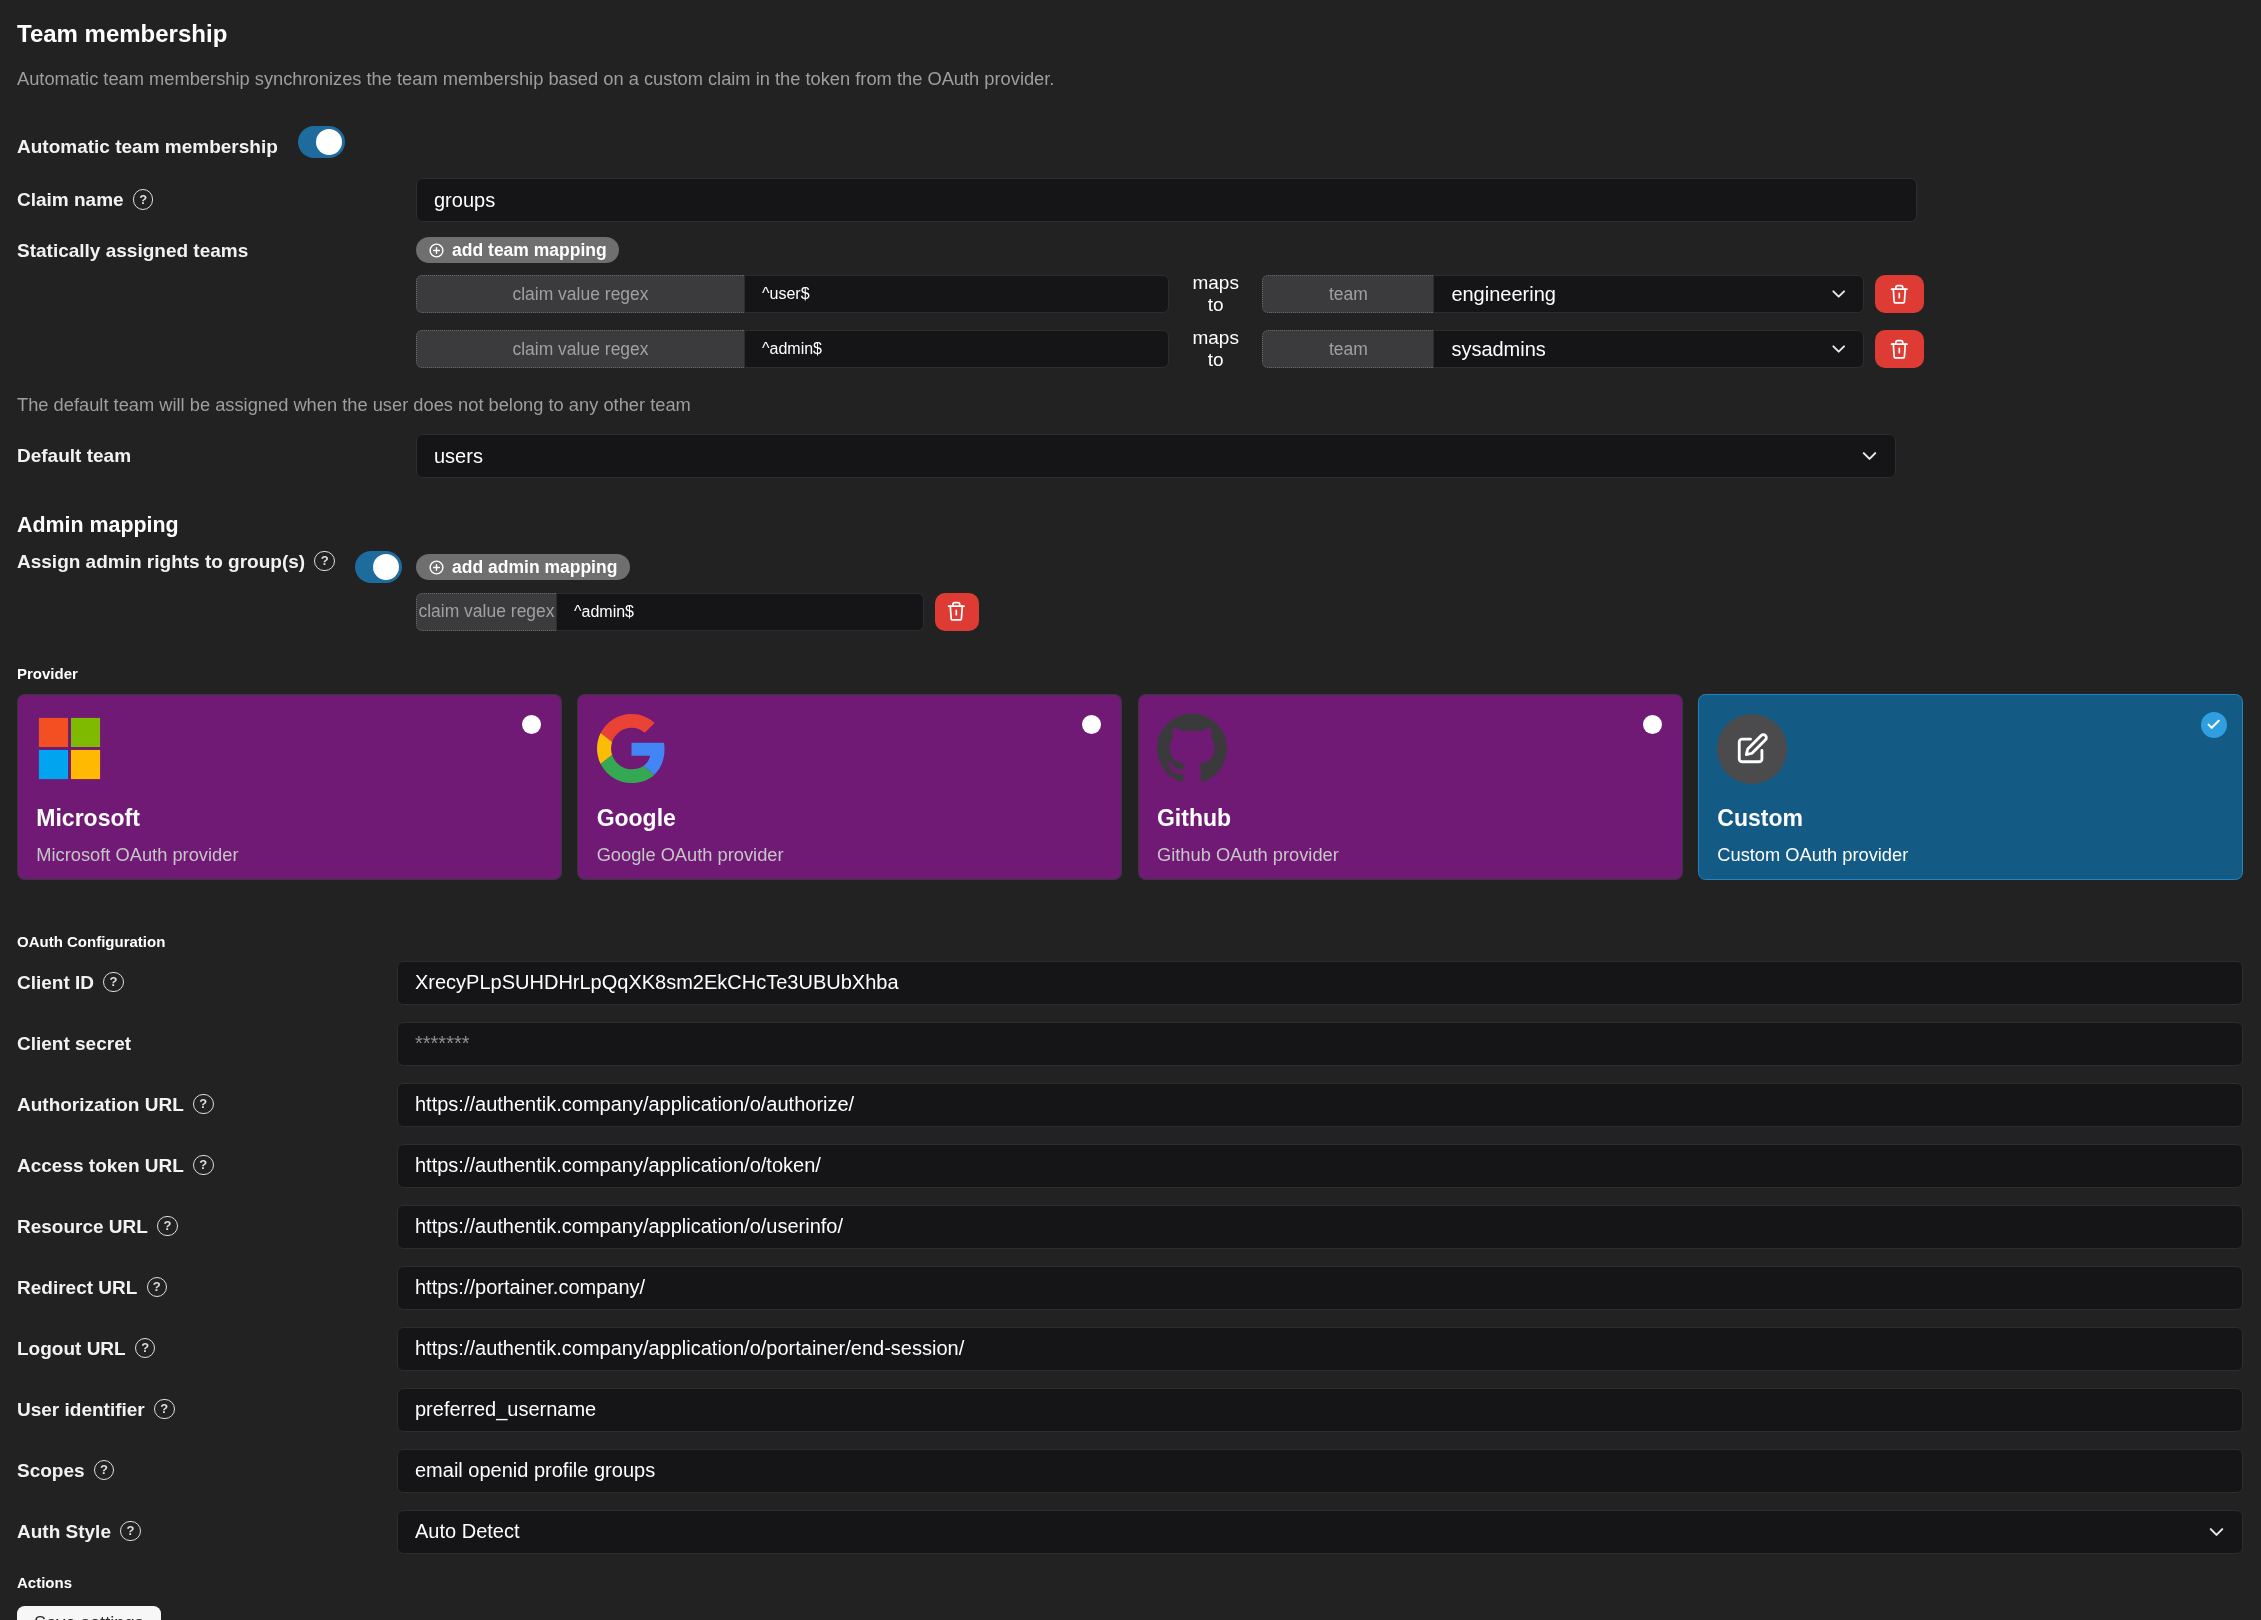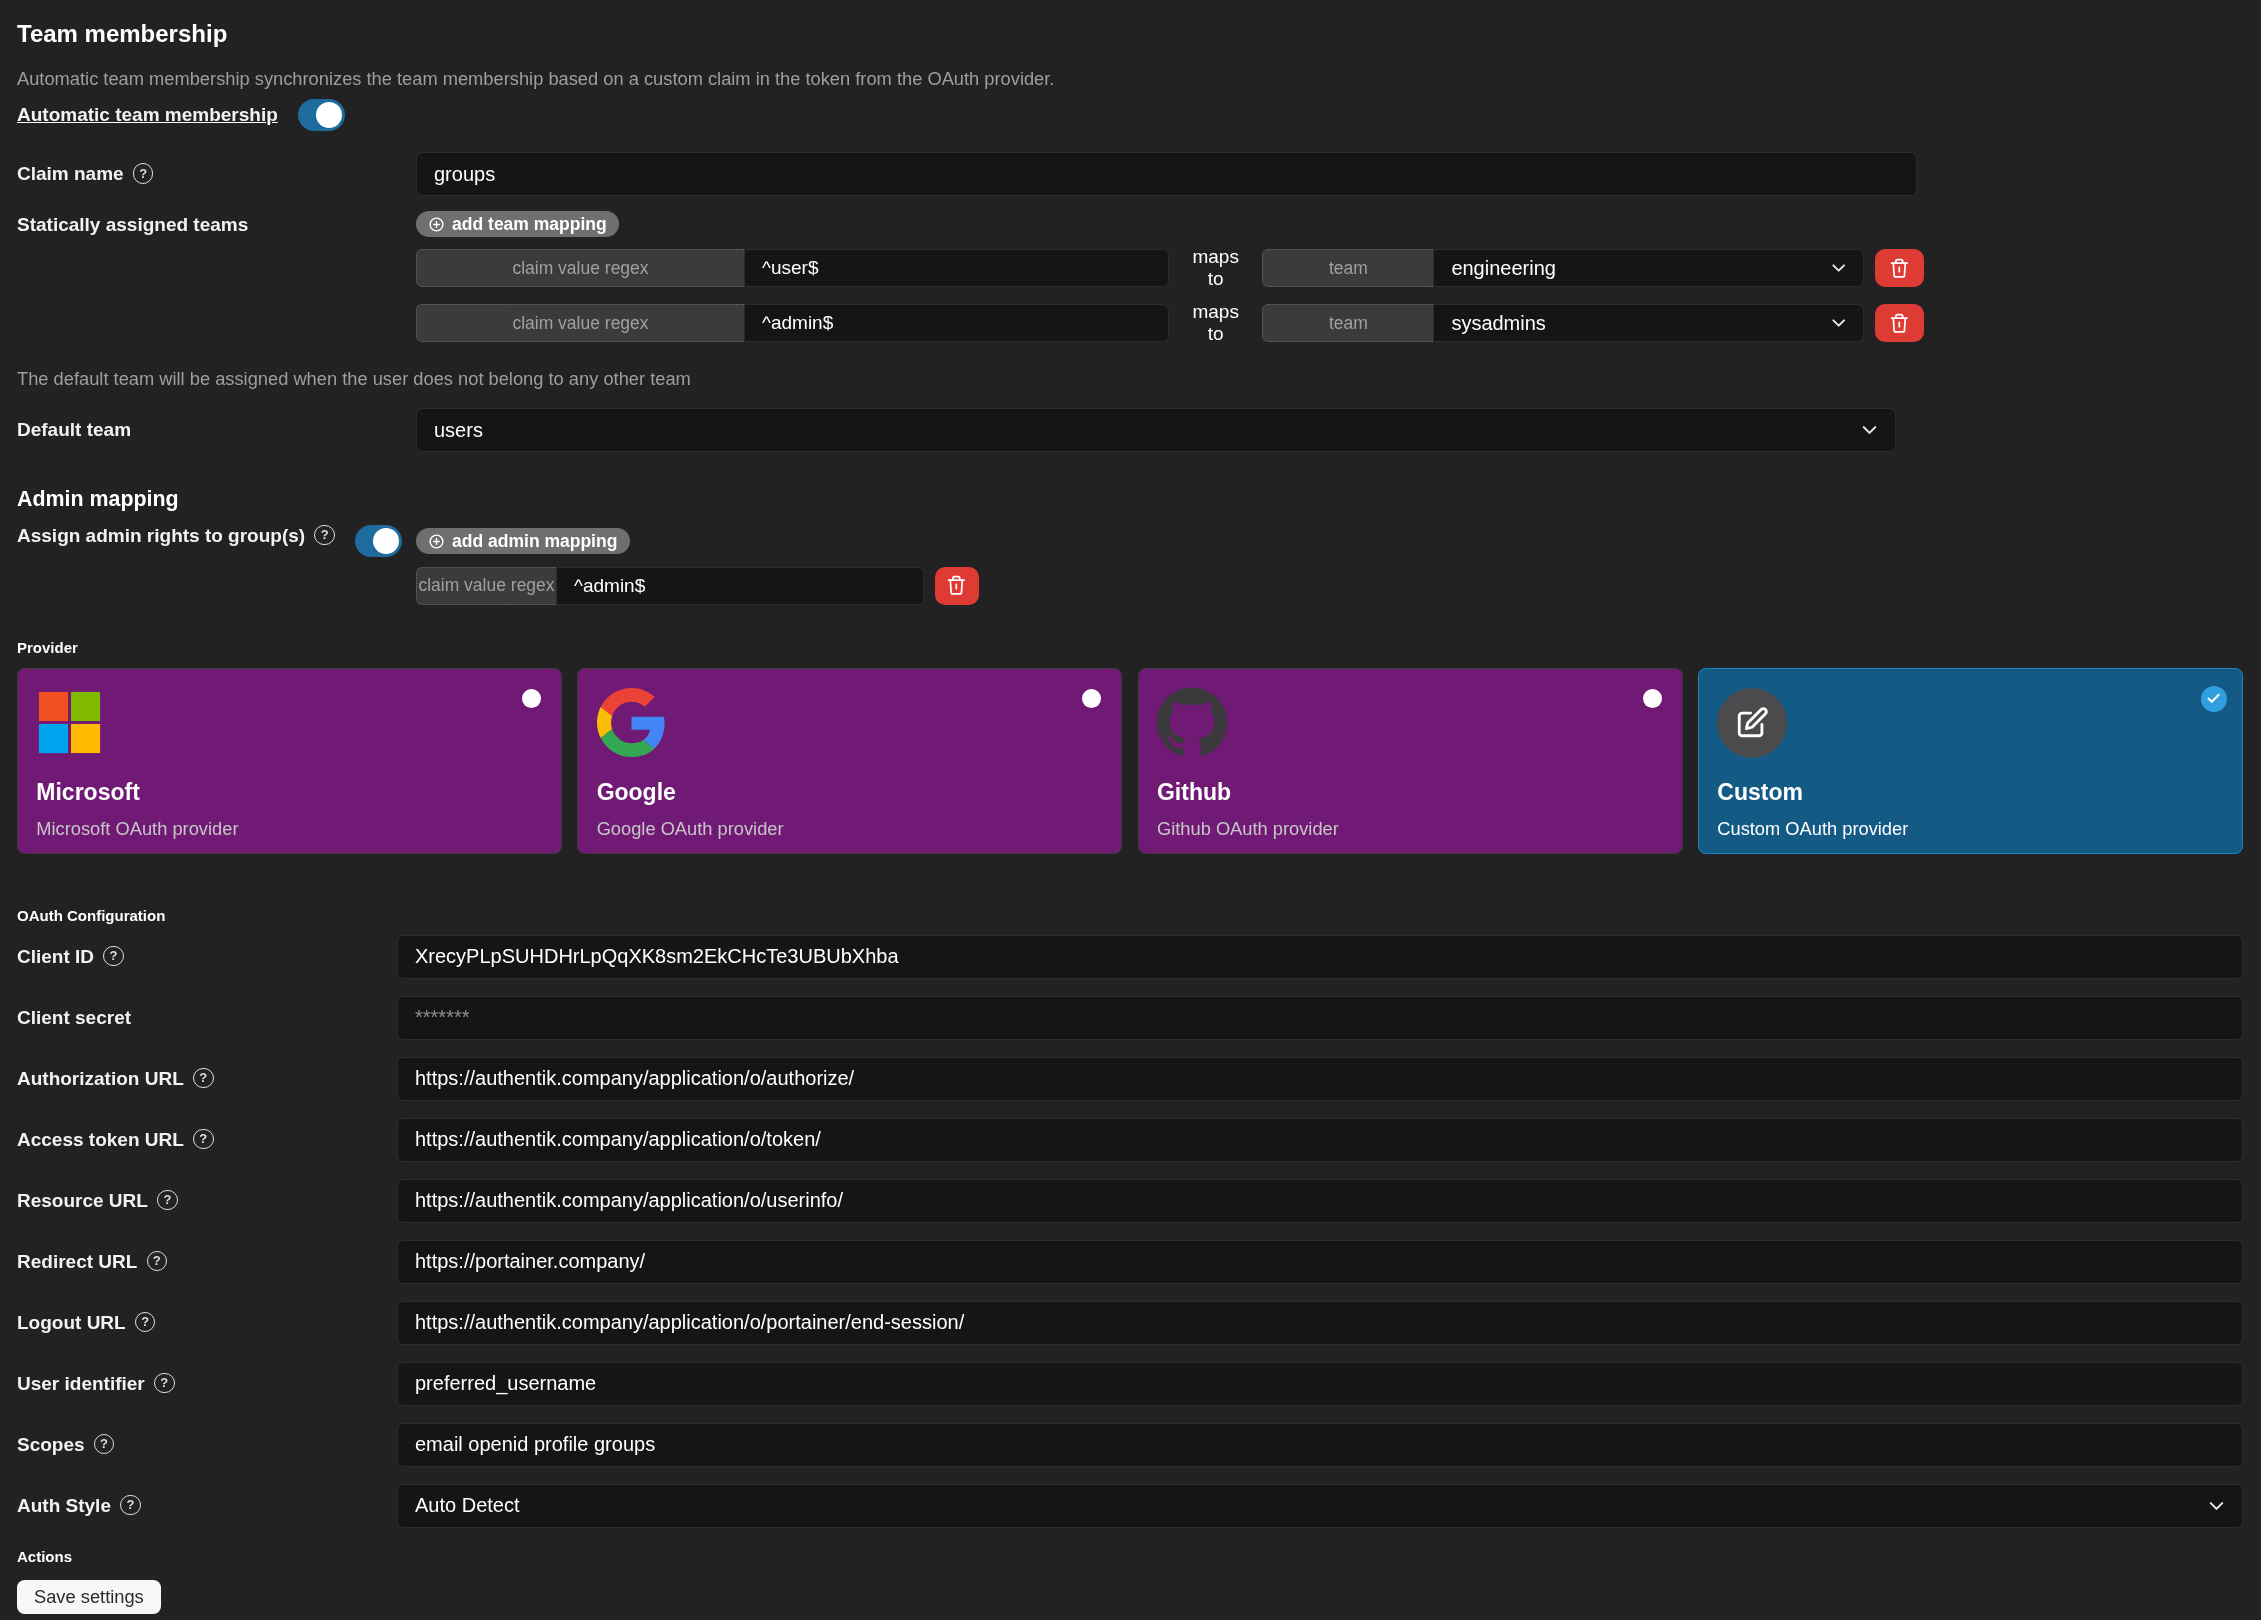--- a/index.html
+++ b/index.html
@@ -9,21 +9,21 @@
     font-family: "Liberation Sans", "DejaVu Sans", sans-serif;
     color: #ffffff;
   }
   .page { padding: 20px 18px 0 17px; width: 100%; height: 100%; }
 
   h1.page-title { font-size: 24px; font-weight: 700; color: #fff; }
   h2.section-title { font-size: 15px; font-weight: 700; color: #fff; }
   h3.sub-title { font-size: 21.4px; font-weight: 700; color: #fff; }
   .desc { font-size: 18.3px; color: #9e9e9e; margin-top: 20px; }
 
-  .inline-row { display: flex; align-items: center; margin-top: 8px; height: 34px; text-decoration: underline; }
+  .inline-row { display: flex; align-items: flex-end; margin-top: 34px; height: 34px; }
   .lbl { font-size: 19px; font-weight: 600; color: #f2f2f2; }
 
   
   .toggle { position: relative; width: 47px; height: 32px; border-radius: 16px;
     background: #1e6b9e; margin-left: 20px; cursor: pointer; flex: 0 0 auto; }
   .toggle .knob { position: absolute; top: 3.1px; right: 3.1px; width: 26px; height: 26px;
     border-radius: 50%; background: #ffffff; }
 
   
   .help { display: inline-flex; align-items: center; justify-content: center;
@@ -41,21 +41,21 @@
   .select .chev { position: absolute; right: 13.7px; top: 50%; transform: translateY(-50%); }
 
   .add-btn { display: inline-flex; align-items: center; gap: 6.9px; height: 26px;
     background: #6f6f6f; border: none; border-radius: 13px; color: #fff;
     font-family: inherit; font-size: 17.5px; font-weight: 700; padding: 0 12.2px; cursor: pointer; }
 
   .map-row { display: flex; align-items: center; margin-left: 399px; }
   .addon { background: #3b3b3d; border: 1.5px dotted #6a6a6a; border-right: none;
     color: #a0a0a0; font-size: 17.5px; display: flex; align-items: center; justify-content: center;
     height: 38px; border-radius: 6.1px 0 0 6.1px; flex: 0 0 auto; }
-  .map-input { height: 38px; font-size: 19px; border-radius: 0 6.1px 6.1px 0; }
+  .map-input { height: 38px; font-size: 16px; border-radius: 0 6.1px 6.1px 0; }
   .map-select { height: 38px; border-radius: 0 6.1px 6.1px 0; }
   .maps-to { width: 66px; text-align: center; font-size: 19px; color: #fff; margin: 0 13.7px; flex: 0 0 auto; }
   .trash-btn { width: 49px; height: 38px; background: #dd3b33; border: none; border-radius: 10px;
     margin-left: 10.7px; display: flex; align-items: center; justify-content: center;
     cursor: pointer; flex: 0 0 auto; }
 
   
   .cards { display: flex; gap: 15.3px; margin-top: 12.2px; }
   .card { position: relative; flex: 1 1 0; height: 186px; background: #701a75;
     border: 0.8px solid #39393b; border-radius: 7.6px; padding: 19px 18.3px 0 18.3px; cursor: pointer; }

